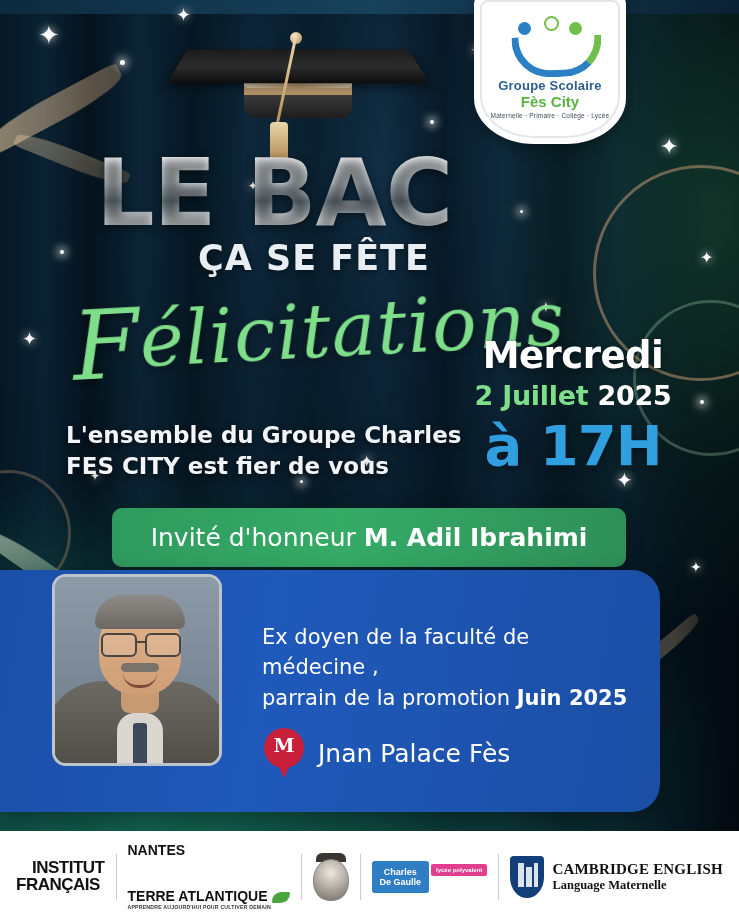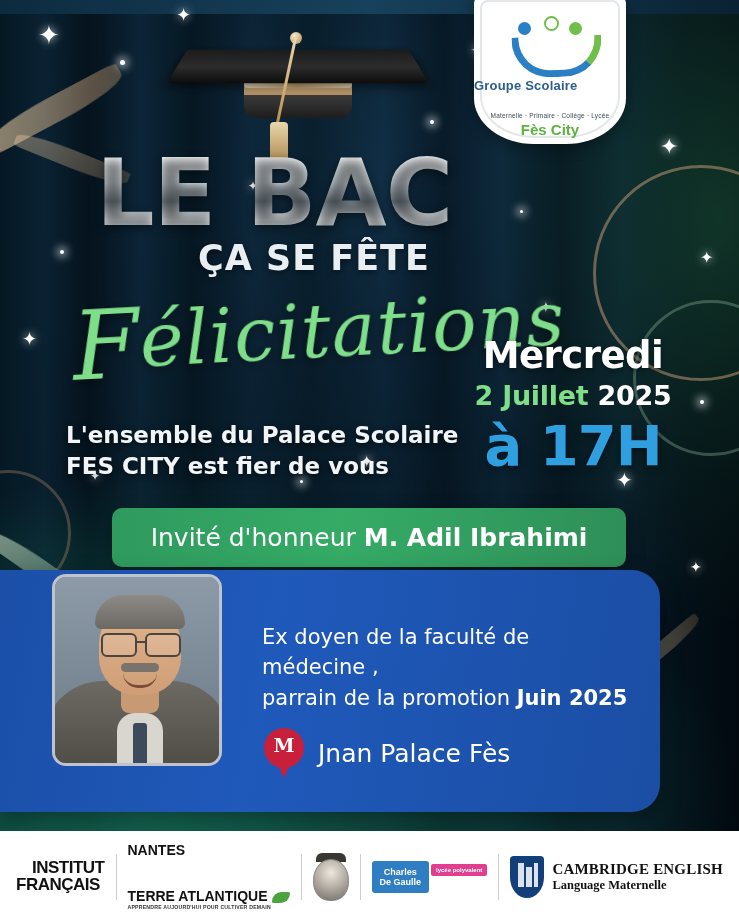--- a/index.html
+++ b/index.html
@@ -190,25 +190,25 @@
   .logo-swoosh {
     position: absolute; left: 38px; top: 42px; width: 76px; height: 34px;
     border-bottom: 7px solid #2b7fc4;
     border-left: 7px solid #2b7fc4;
     border-right: 7px solid #6fbf4a;
     border-radius: 0 0 38px 38px;
     transform: rotate(-2deg);
   }
   .logo-line1 {
     position: absolute; left: 0; right: 0; top: 84px;
-    font-size: 13px; font-weight: bold; color: #2b5f8e; letter-spacing: .2px;
+    text-align: center; font-size: 13px; font-weight: bold; color: #2b5f8e; letter-spacing: .2px;
   }
   .logo-line2 {
     position: absolute; left: 0; right: 0; top: 99px;
-    text-align: center; font-size: 15px; font-weight: bold; color: #5cb23f; margin-top: 28px;
+    text-align: center; font-size: 15px; font-weight: bold; color: #5cb23f;
   }
   .logo-line3 {
     position: absolute; left: 0; right: 0; top: 118px;
     text-align: center; font-size: 6.5px; color: #3d4b57; letter-spacing: .2px;
   }
 
   
   .headline {
     position: absolute;
     left: 96px;
@@ -580,21 +580,21 @@
   </div>
 
   <div class="headline">LE BAC</div>
   <div class="subhead">ÇA SE FÊTE</div>
 
   <div class="felicitations">
     <span class="swash">F</span><span>élicitations</span>
   </div>
 
   <div class="subtext">
-    <div>L'ensemble du Palace Scolaire</div>
+    <div>L'ensemble du Groupe Charles</div>
     <div>FES CITY est fier de vous</div>
   </div>
 
   <div class="date-block">
     <div class="date-day">Mercredi</div>
     <div class="date-full">
       <span class="g">2 Juillet</span>
       <span class="w">2025</span>
     </div>
     <div class="date-hour">à 17H</div>

